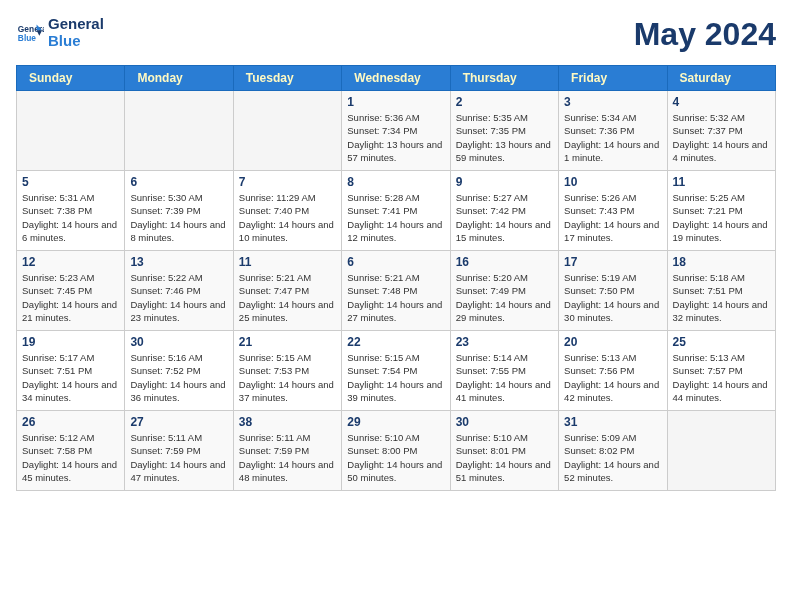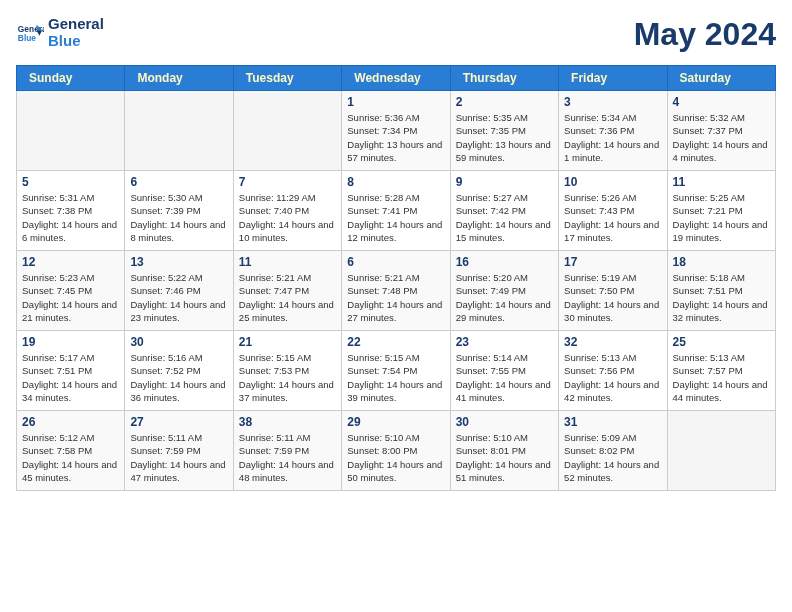--- a/index.html
+++ b/index.html
@@ -279,21 +279,21 @@
 and 39 minutes.</div>
         </td>
         <td>
           <span class="day-num">23</span>
           <div class="day-info">Sunrise: 5:14 AM
 Sunset: 7:55 PM
 Daylight: 14 hours
 and 41 minutes.</div>
         </td>
         <td>
-          <span class="day-num">32</span>
+          <span class="day-num">20</span>
           <div class="day-info">Sunrise: 5:13 AM
 Sunset: 7:56 PM
 Daylight: 14 hours
 and 42 minutes.</div>
         </td>
         <td>
           <span class="day-num">25</span>
           <div class="day-info">Sunrise: 5:13 AM
 Sunset: 7:57 PM
 Daylight: 14 hours

